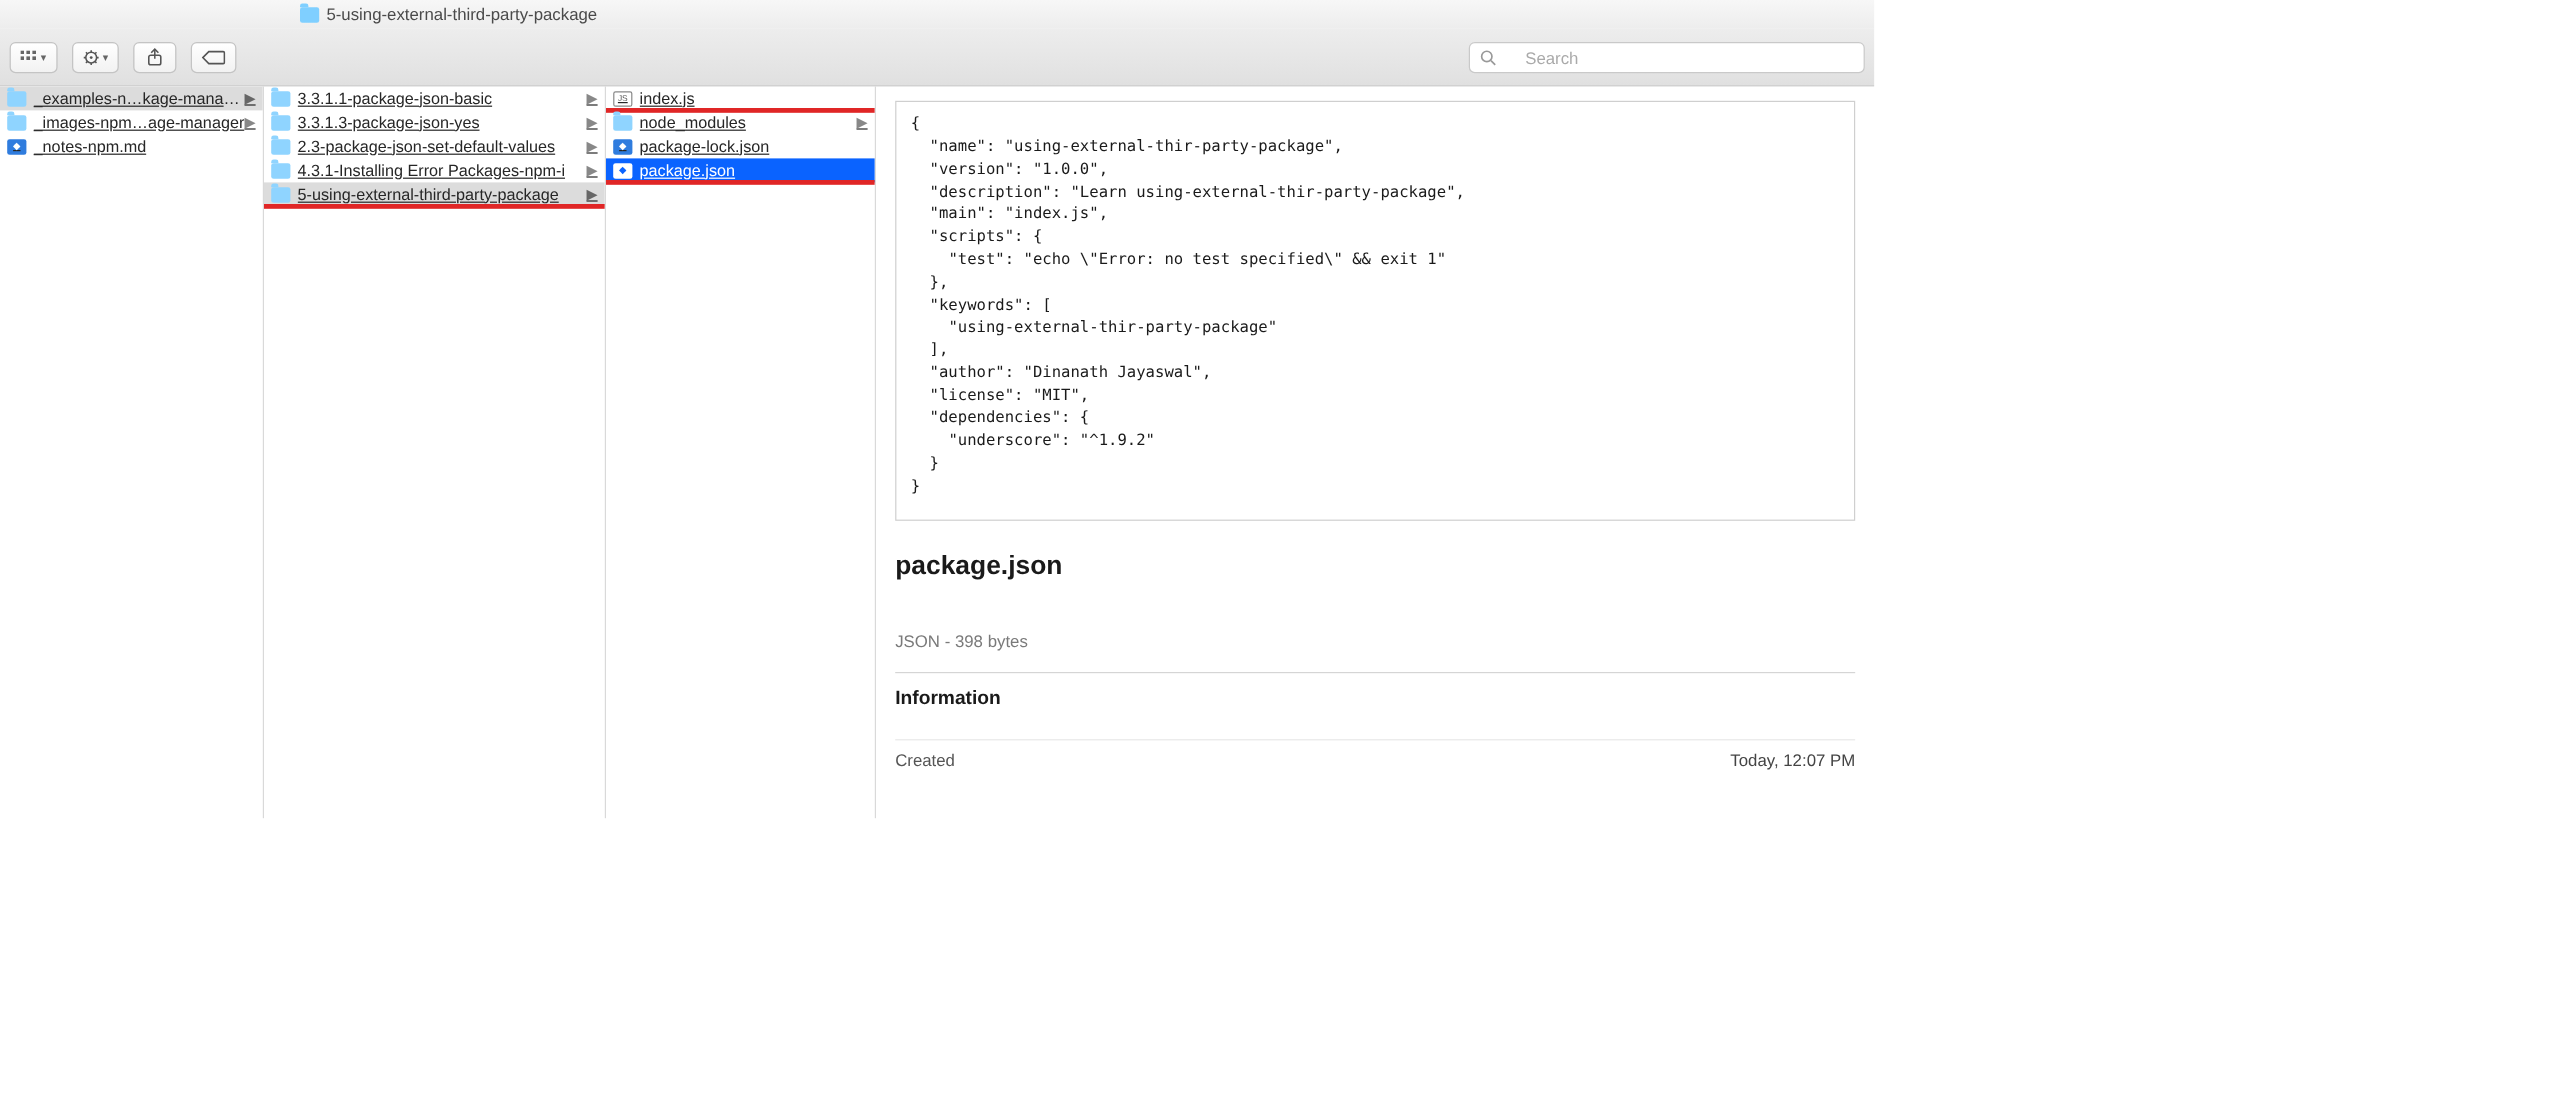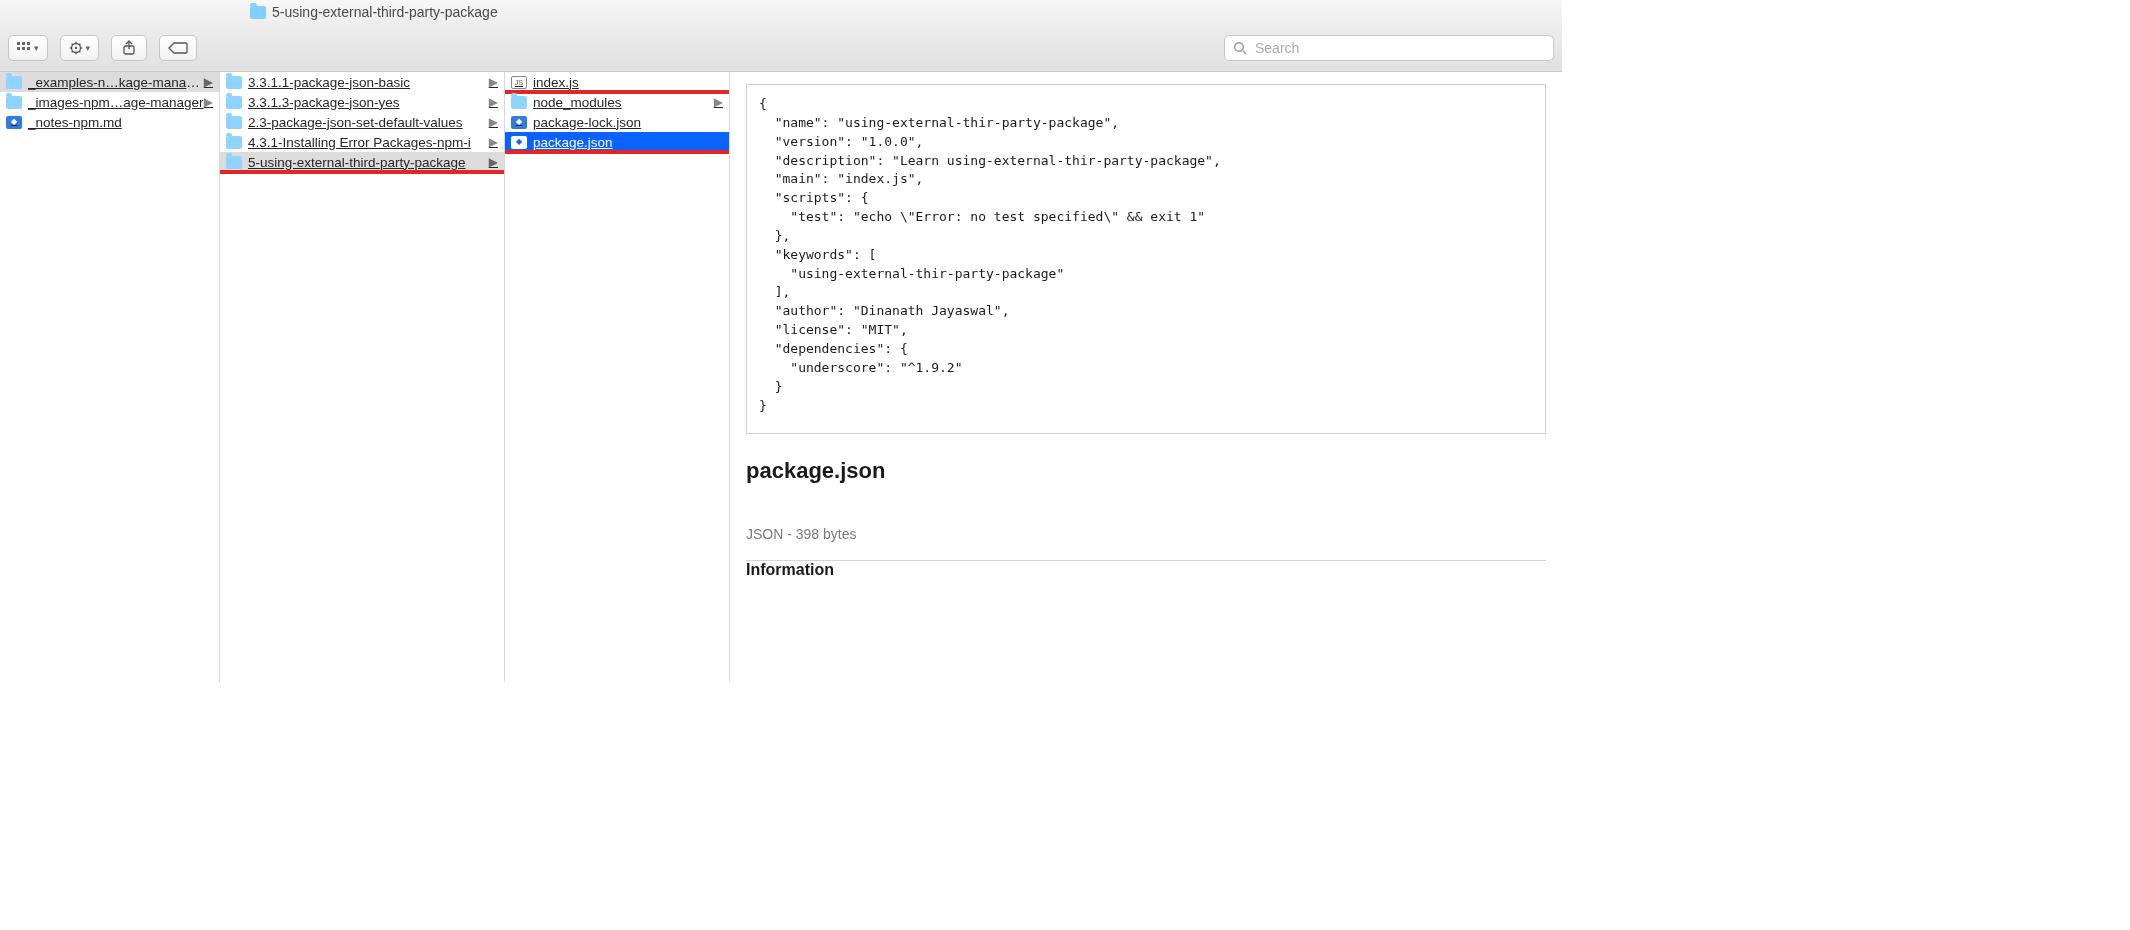--- a/index.html
+++ b/index.html
@@ -7,21 +7,21 @@
     
     .titlebar { height: 24px; background: linear-gradient(#f7f7f7, #ededed); display: flex; align-items: center; padding-left: 250px; font-size: 14px; color: #4a4a4a; }
     .titlebar .folder-icon-sm { width: 16px; height: 13px; background: #7fcfff; border-radius: 2px; margin-right: 6px; display: inline-block; position: relative; }
     .titlebar .folder-icon-sm::before { content: ""; position: absolute; top: -3px; left: 0; width: 7px; height: 3px; background: #7fcfff; border-radius: 2px 2px 0 0; }
     
     .toolbar { height: 48px; background: linear-gradient(#ededed, #e0e0e0); border-bottom: 1px solid #c8c8c8; display: flex; align-items: center; padding: 0 8px; gap: 12px; }
     .tb-group { display: flex; gap: 2px; }
     .tb-btn { height: 26px; min-width: 36px; padding: 0 8px; background: linear-gradient(#fff, #f2f2f2); border: 1px solid #c4c4c4; border-radius: 5px; display: flex; align-items: center; justify-content: center; cursor: pointer; font-size: 13px; color: #555; gap: 3px; }
     .tb-btn svg { display: block; }
     
-    .search-wrap { margin-left: auto; display: flex; align-items: center; background: #fff; border: 1px solid #c9c9c9; border-radius: 5px; height: 26px; width: 330px; padding: 0 8px; gap: 8px; }
+    .search-wrap { margin-left: auto; display: flex; align-items: center; background: #fff; border: 1px solid #c9c9c9; border-radius: 5px; height: 26px; width: 330px; padding: 0 8px; gap: 24px; }
     .search-wrap input { border: none; outline: none; flex: 1; font-size: 14px; color: #333; background: transparent; }
     .search-wrap input::placeholder { color: #aaa; }
     
     .columns { display: flex; height: calc(100% - 72px); }
     .col { border-right: 1px solid #d9d9d9; overflow-y: auto; }
     .col-1 { width: 220px; }
     .col-2 { width: 285px; }
     .col-3 { width: 225px; }
     .col-preview { flex: 1; padding: 12px 16px; display: flex; flex-direction: column; }
     
@@ -42,21 +42,21 @@
     .vscode-ico.white::after { color: #0a63ff; }
     
     .js-ico { border: 1px solid #888; border-radius: 2px; background: #fff; font-size: 7px; text-align: center; line-height: 11px; color: #555; }
     
     .underline-red { position: absolute; left: 0; right: 0; bottom: -2px; height: 4px; background: #e02626; }
     
     .preview-box { border: 1px solid #cfcfcf; background: #fff; padding: 10px 12px; font-family: "SF Mono", Menlo, Consolas, monospace; font-size: 13px; line-height: 1.45; color: #1a1a1a; white-space: pre-wrap; min-height: 350px; margin-bottom: 24px; }
     
     .file-title { font-size: 22px; font-weight: 700; color: #1a1a1a; margin-bottom: 6px; }
     .file-sub { font-size: 14px; color: #7a7a7a; margin-bottom: 18px; margin-top: 36px; }
-    .section-hdr { font-size: 16px; font-weight: 700; color: #1a1a1a; border-top: 1px solid #d5d5d5; padding-top: 0; margin-bottom: 24px; }
+    .section-hdr { font-size: 16px; font-weight: 700; color: #1a1a1a; border-top: 1px solid #d5d5d5; padding-top: 13px; margin-bottom: 24px; }
     .info-row { display: flex; justify-content: space-between; font-size: 14px; color: #444; border-top: 1px solid #e8e8e8; padding: 8px 0; }
     .info-row .k { color: #555; }
     .info-row .v { color: #444; }
   </style>
 </head>
 <body>
 
 <div class="titlebar">
   <span class="folder-icon-sm"></span>
   <span>5-using-external-third-party-package</span>
@@ -198,14 +198,18 @@
   ],
   "author": "Dinanath Jayaswal",
   "license": "MIT",
   "dependencies": {
     "underscore": "^1.9.2"
   }
 }</div>
     <div class="file-title">package.json</div>
     <div class="file-sub">JSON - 398 bytes</div>
     <div class="section-hdr">Information</div>
+    <div class="info-row">
+      <span class="k">Created</span>
+      <span class="v">Today, 12:07 PM</span>
+    </div>
   </div>
 </div>
 
 </body></html>

